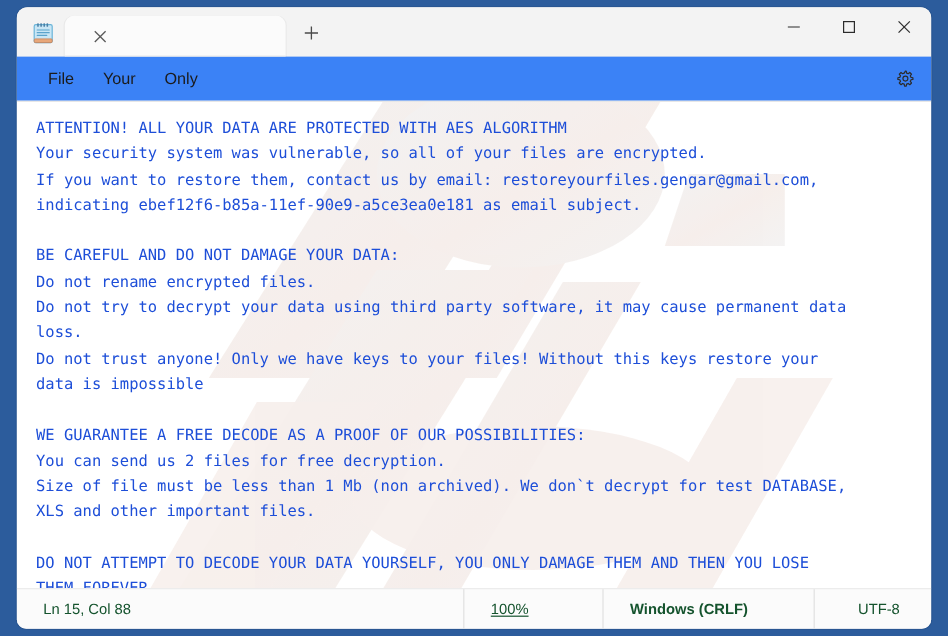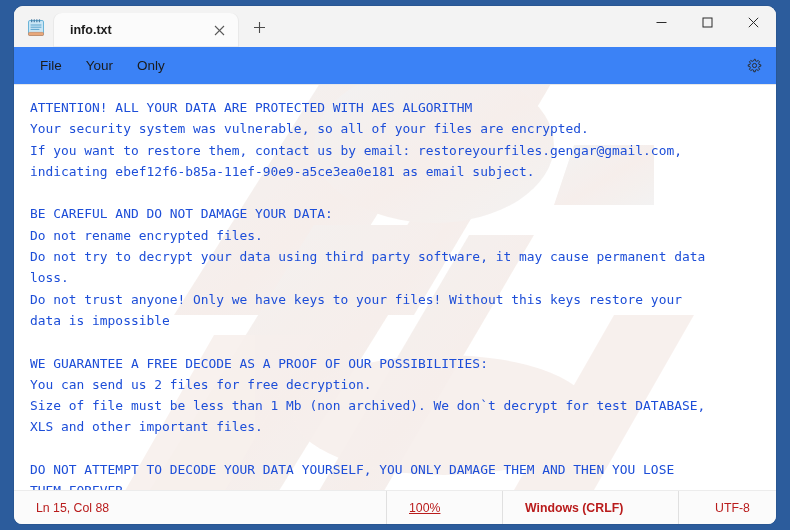--- a/index.html
+++ b/index.html
@@ -148,21 +148,21 @@
 
   
   #statusbar {
     height: 34px;
     background: #fbfbfb;
     display: flex;
     align-items: center;
     flex: 0 0 auto;
     border-top: 1px solid #ececec;
     font-size: 12.3px;
-    color: #b91c1c;
+    color: #14532d;
   }
   .status-cell {
     display: flex;
     align-items: center;
     height: 100%;
     padding: 0 14px;
     white-space: nowrap;
   }
   #status-ln  { width: 372px; padding-left: 22px; }
   #status-zoom { width: 116px; border-left: 1px solid #e0e0e0; justify-content: flex-start; padding-left: 22px; text-decoration: underline;}
@@ -188,21 +188,20 @@
         <g fill="#4a7fa5">
           <rect x="5" y="1.3" width="1.3" height="3" rx="0.5"></rect>
           <rect x="7.6" y="1.3" width="1.3" height="3" rx="0.5"></rect>
           <rect x="10.2" y="1.3" width="1.3" height="3" rx="0.5"></rect>
           <rect x="12.8" y="1.3" width="1.3" height="3" rx="0.5"></rect>
         </g>
       </svg>
     </div>
 
     <div class="tab">
-      <span class="tab-title">info.txt</span>
       <span class="tab-close">
         <svg width="11" height="11" viewBox="0 0 11 11">
           <line x1="1" y1="1" x2="10" y2="10" stroke="currentColor" stroke-width="1.1"></line>
           <line x1="10" y1="1" x2="1" y2="10" stroke="currentColor" stroke-width="1.1"></line>
         </svg>
       </span>
     </div>
 
     <div id="new-tab">
       <span>

